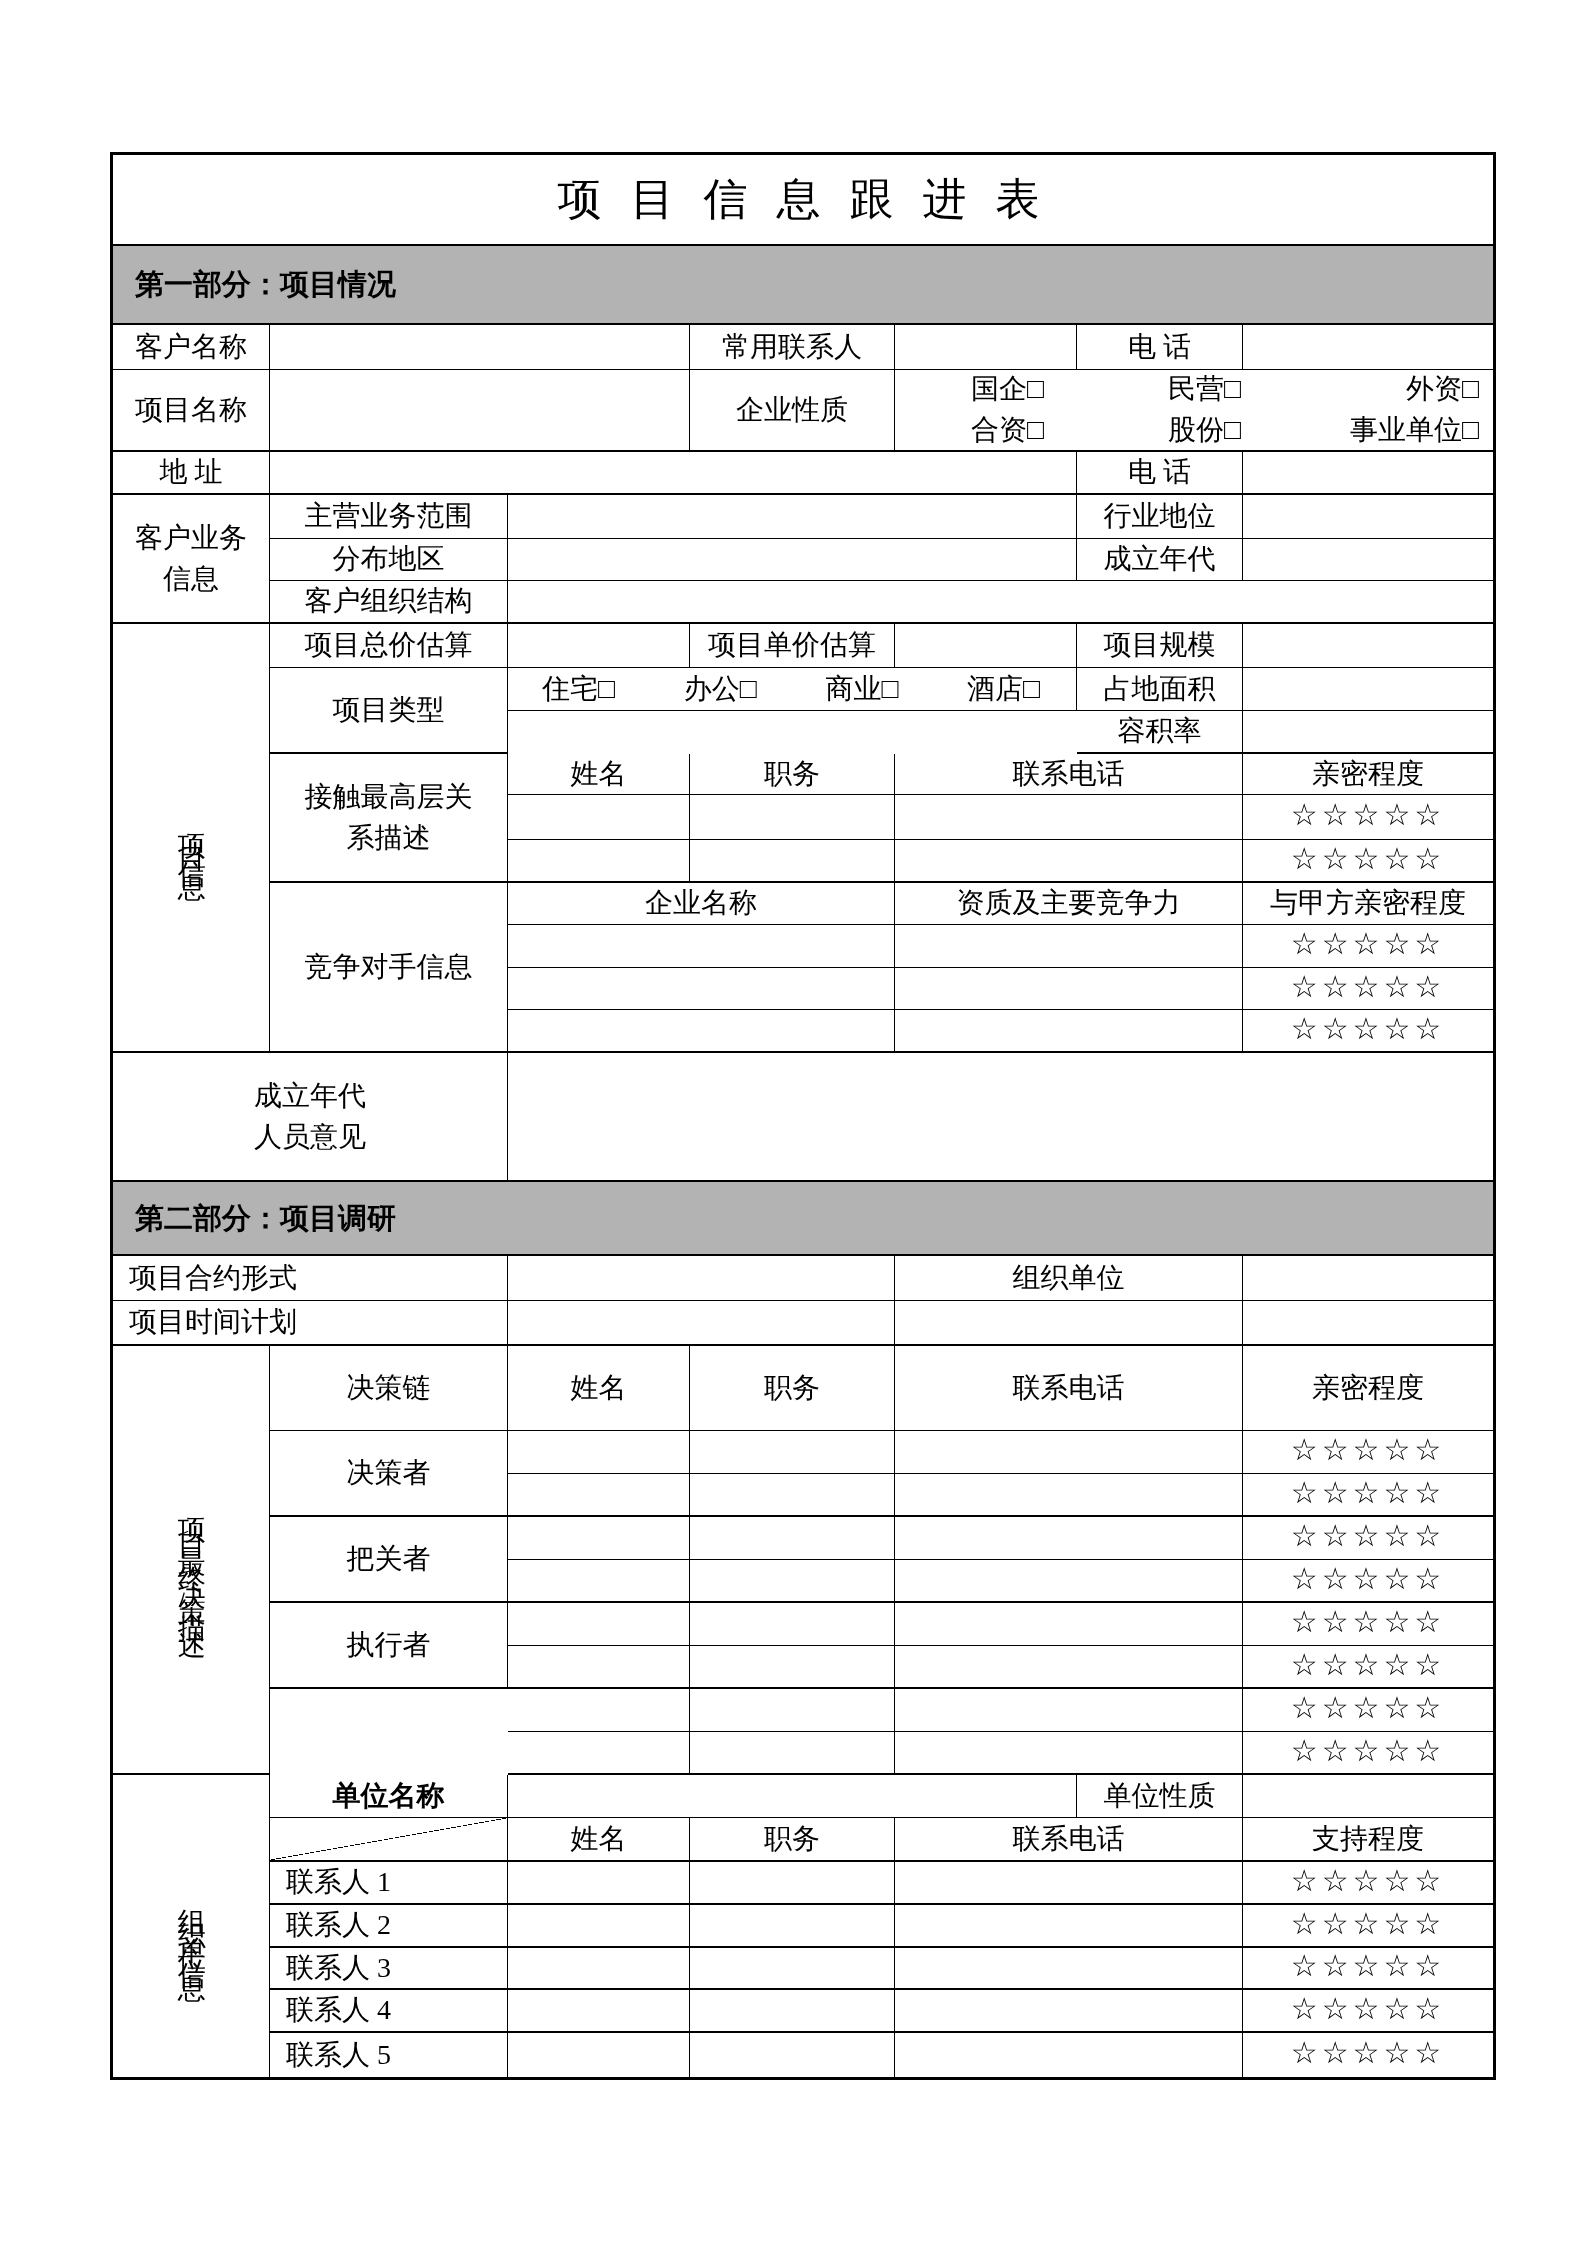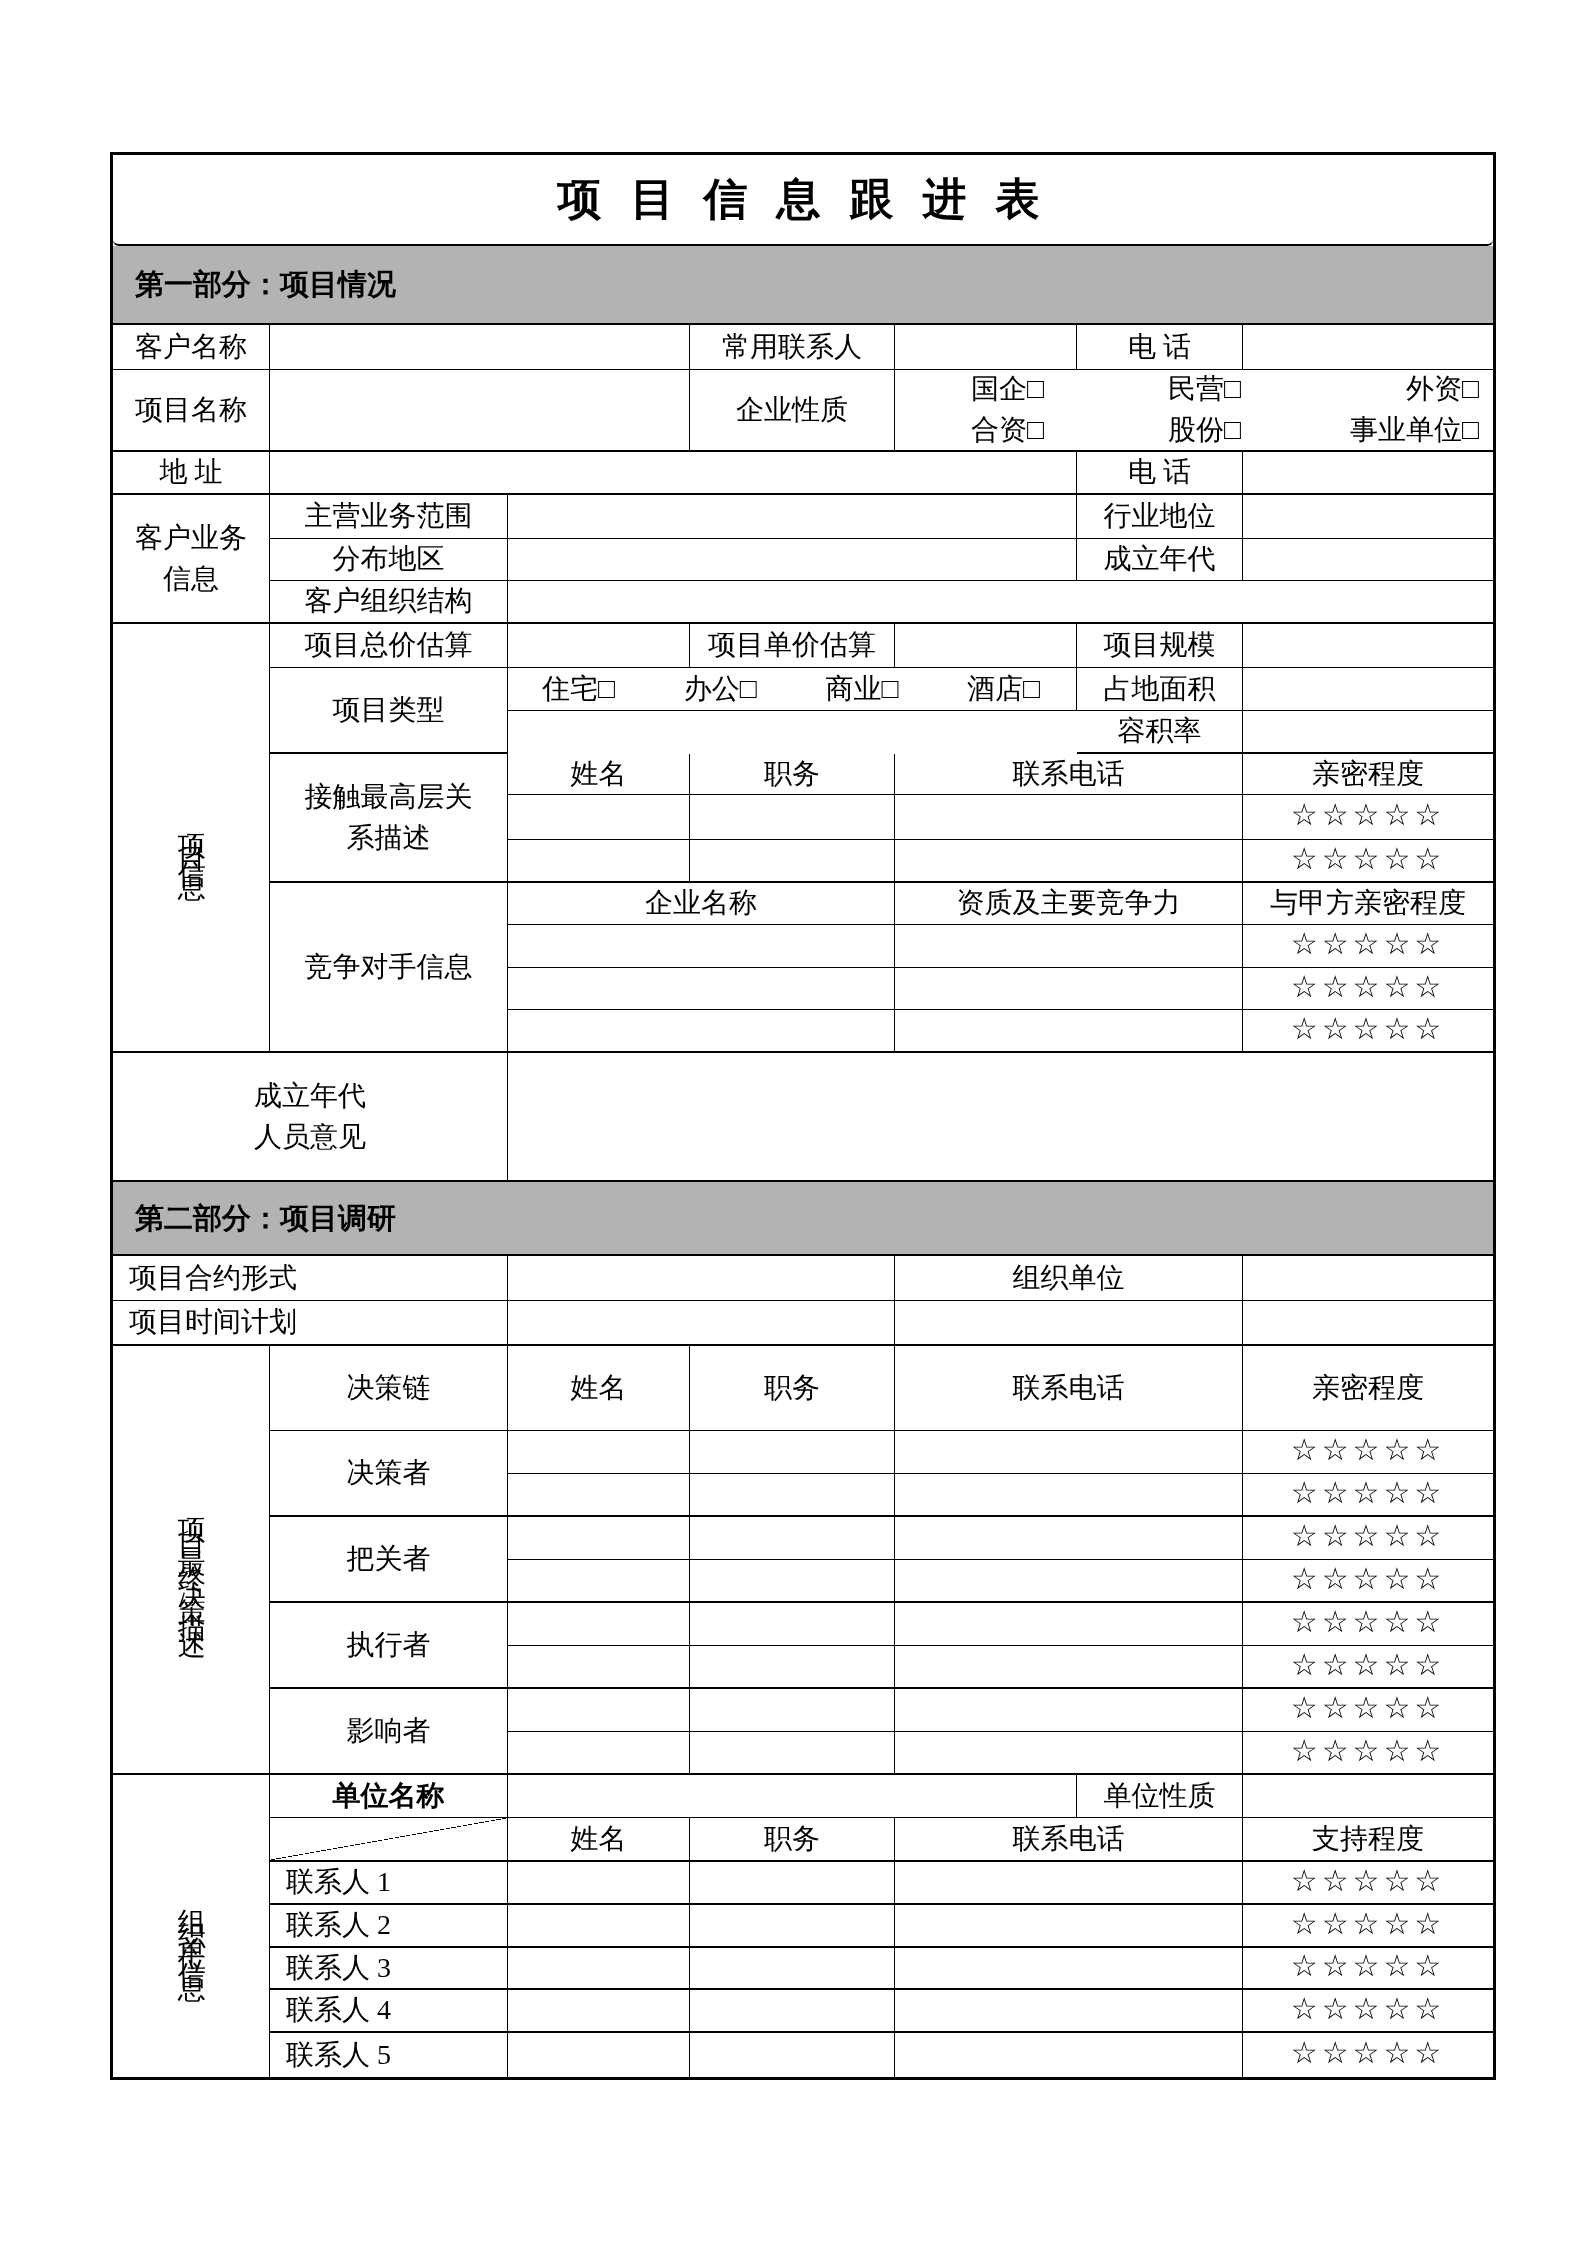--- a/index.html
+++ b/index.html
@@ -10,21 +10,21 @@
        grid-template-columns:157px 238px 182px 205px 182px 166px 250px;
        grid-template-rows:91px 79px 45px 82px 43px 44px 42px 43px 44px 43px 43px 41px 45px 43px 42px 43px 42px 43px 129px 74px 45px 45px 85px 43px 43px 43px 43px 43px 43px 43px 43px 43px 44px 43px 43px 42px 43px 44px;}
   .c{border-right:1px solid #000;border-bottom:1px solid #000;
      display:flex;align-items:center;justify-content:center;
      font-size:28px;line-height:1.45;text-align:center;white-space:pre-line;overflow:hidden;}
   .r0{border-right:none;}
   .b0{border-bottom:none;}
   .b2{border-bottom-width:2px;}
   .lft{justify-content:flex-start;text-align:left;padding-left:16px;}
   .gray{background:#b3b3b3;font-weight:bold;font-size:29px;justify-content:flex-start;padding-left:22px;}
-  .ttl{font-weight:bold;font-size:44px;letter-spacing:9px;border-radius:6px;}
+  .ttl{font-weight:normal;font-size:44px;letter-spacing:9px;}
   .vtext{writing-mode:vertical-rl;text-orientation:upright;letter-spacing:13px;font-size:28px;}
   .stars{font-size:30px;letter-spacing:4px;padding-bottom:4px;}
   .optcell{flex-direction:column;justify-content:center;padding:2px 0;}
   .opt-row{display:flex;width:100%;align-items:center;}
   .opt-row span{display:block;text-align:right;padding-right:14px;box-sizing:border-box;}
   .ow1{width:163px;} .ow2{width:197px;} .ow3{width:238px;}
   .typrow{justify-content:space-between;padding:0 36px 0 34px;}
   .diag{background-image:linear-gradient(to bottom right,transparent 49.55%,#000 49.55%,#000 50.45%,transparent 50.45%);}
 </style>
 </head>
@@ -172,21 +172,20 @@
   <div class="c b2" style="grid-area:28/2/30/3">执行者</div>
   <div class="c" style="grid-area:28/3/29/4"></div>
   <div class="c" style="grid-area:28/4/29/5"></div>
   <div class="c" style="grid-area:28/5/29/7"></div>
   <div class="c r0 stars" style="grid-area:28/7/29/8">☆☆☆☆☆</div>
   <div class="c b2" style="grid-area:29/3/30/4"></div>
   <div class="c b2" style="grid-area:29/4/30/5"></div>
   <div class="c b2" style="grid-area:29/5/30/7"></div>
   <div class="c r0 b2 stars" style="grid-area:29/7/30/8">☆☆☆☆☆</div>
 
-  <div class="c b2" style="grid-area:30/2/32/3">影响者</div>
   <div class="c" style="grid-area:30/3/31/4"></div>
   <div class="c" style="grid-area:30/4/31/5"></div>
   <div class="c" style="grid-area:30/5/31/7"></div>
   <div class="c r0 stars" style="grid-area:30/7/31/8">☆☆☆☆☆</div>
   <div class="c b2" style="grid-area:31/3/32/4"></div>
   <div class="c b2" style="grid-area:31/4/32/5"></div>
   <div class="c b2" style="grid-area:31/5/32/7"></div>
   <div class="c r0 b2 stars" style="grid-area:31/7/32/8">☆☆☆☆☆</div>
 
   <div class="c b0 vtext" style="grid-area:32/1/39/2">组织单位信息</div>

